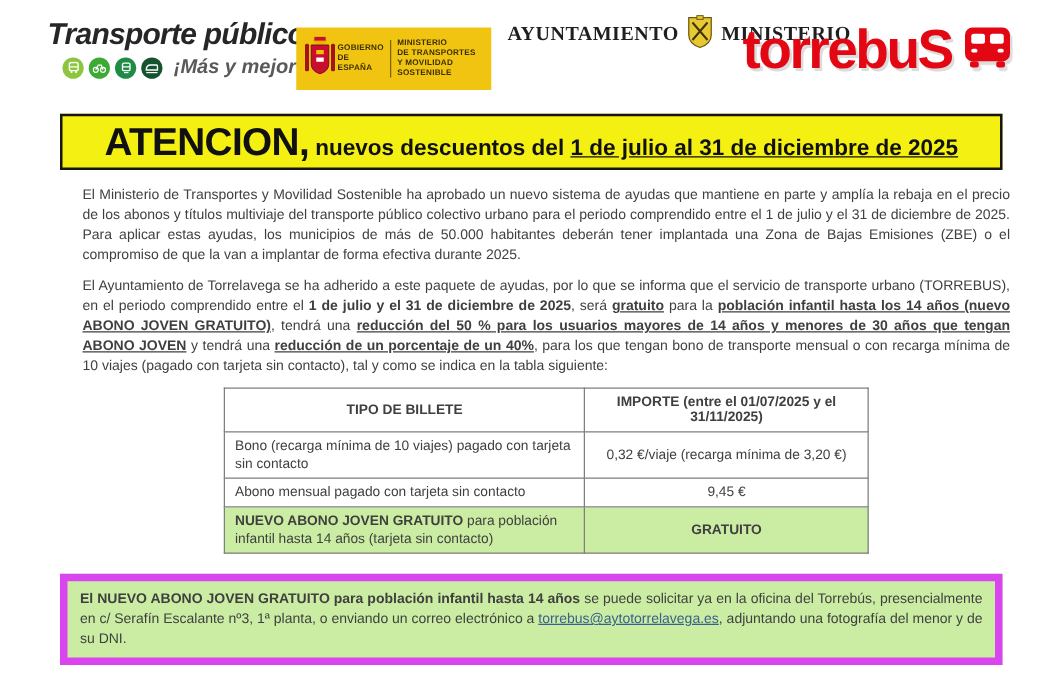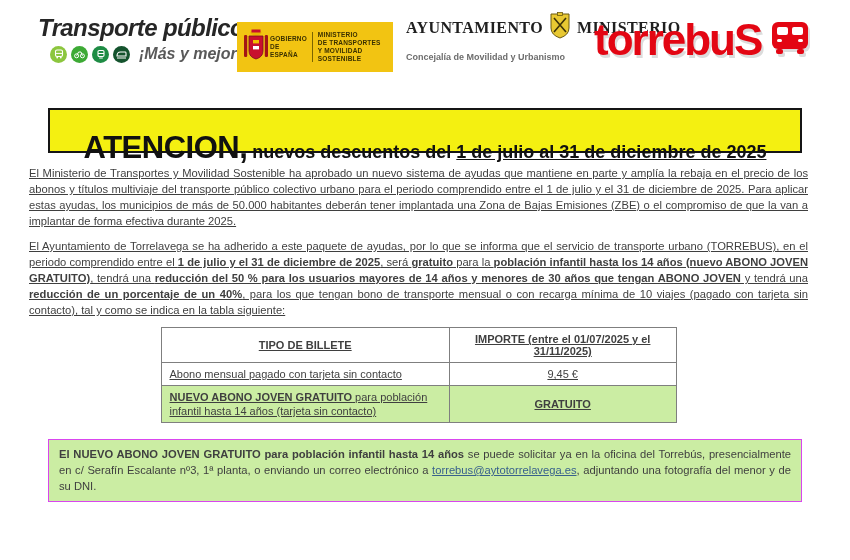--- a/index.html
+++ b/index.html
@@ -33,40 +33,40 @@
   .ayto-name { font-family:"Liberation Serif", serif; font-weight:700; font-size:16px; color:#1f1f1f; letter-spacing:0.4px; }
   .ayto-shield { margin:0 6px; }
   .ayto-sub { font-size:9px; font-weight:700; color:#6d6d6d; margin-top:9px; }
 
   .torrebus { position:absolute; left:594px; top:18px; display:flex; align-items:center; }
   .torrebus-word { font-size:44px; font-weight:800; color:#e30613; letter-spacing:-2px;
                    text-shadow:2px 3px 0 #dcdcdc; line-height:1; }
   .torrebus-bus { margin-left:8px; filter:drop-shadow(2px 3px 0 #dcdcdc); }
 
   
-  .banner { margin:20px 48px 0 48px; height:45px; background:#f4f011; border:2px solid #151515;
-            text-align:center; padding-top:20px; white-space:nowrap; }
+  .banner { margin:3px 48px 0 48px; height:45px; background:#f4f011; border:2px solid #151515;
+            text-align:center; padding-top:3px; white-space:nowrap; }
   .banner-big { font-size:31px; font-weight:800; color:#111; letter-spacing:-0.5px; }
   .banner-rest { font-size:18px; font-weight:700; color:#111; }
 
   
-  .content { margin:12px 42px 0 29px;text-decoration:underline; }
+  .content { margin:12px 42px 0 66px; }
   .para { font-size:11.2px; line-height:16px; text-align:justify; margin:0 0 9px 0; color:#3f3f3f; }
 
   
   table.fares { width:516px; margin:6px auto 0 auto; border-collapse:collapse;
                 font-size:11px; color:#3f3f3f; }
   .fares th, .fares td { border:1px solid #7f7f7f; padding:4px 8px; vertical-align:middle; }
   .fares th { font-weight:700; text-align:center; padding:5px 8px; }
   .fares td.imp { text-align:center; width:44%; }
   .fares tr.green td { background:#cbeda3; }
   .fares td { line-height:14px; }
 
   
-  .hlbox { margin:16px 48px 0 48px; background:#cbeda3; border:1px solid #d946ef;
+  .hlbox { margin:16px 48px 0 48px; background:#cbeda3; border:6px solid #d946ef;
            padding:6px 10px 7px 10px; font-size:11.2px; line-height:16px; text-align:justify; }
 </style>
 </head>
 <body>
 
 <div class="header">
 
   <div class="brand">
     <div class="brand-title">Transporte público</div>
     <div class="brand-sub">
@@ -131,21 +131,20 @@
       <span class="ayto-name">AYUNTAMIENTO</span>
       <span class="ayto-shield">
         <svg width="22" height="27" viewBox="0 0 22 27">
           <path d="M2 2 L20 2 L20 16 Q20 23 11 26 Q2 23 2 16 Z" fill="#e8c832" stroke="#6b5a10" stroke-width="1"></path>
           <path d="M5 6 L17 20 M17 6 L5 20" stroke="#3d3208" stroke-width="1.6"></path>
           <rect x="8.5" y="0.5" width="5" height="3" fill="#e8c832" stroke="#6b5a10" stroke-width="0.8"></rect>
         </svg>
       </span>
       <span class="ayto-name">MINISTERIO</span>
     </div>
-    <div class="ayto-sub">Concejalía de Movilidad y Urbanismo</div>
   </div>
 
   <div class="torrebus">
     <span class="torrebus-word">torrebuS</span>
     <span class="torrebus-bus">
       <svg width="42" height="38" viewBox="0 0 42 38">
         <rect x="3" y="3" width="36" height="27" rx="6" fill="#e30613"></rect>
         <rect x="8" y="8" width="11" height="8" rx="2" fill="#ffffff"></rect>
         <rect x="23" y="8" width="11" height="8" rx="2" fill="#ffffff"></rect>
         <rect x="8" y="20" width="5" height="3" rx="1.5" fill="#ffffff"></rect>
@@ -165,20 +164,24 @@
   <p class="para"><span>El Ministerio de Transportes y Movilidad Sostenible ha aprobado un nuevo sistema de ayudas que mantiene en parte y amplía la rebaja en el precio de los abonos y títulos multiviaje del transporte público colectivo urbano para el periodo comprendido entre el 1 de julio y el 31 de diciembre de 2025. Para aplicar estas ayudas, los municipios de más de 50.000 habitantes deberán tener implantada una Zona de Bajas Emisiones (ZBE) o el compromiso de que la van a implantar de forma efectiva durante 2025.</span></p>
   <p class="para"><span>El Ayuntamiento de Torrelavega se ha adherido a este paquete de ayudas, por lo que se informa que el servicio de transporte urbano (TORREBUS), en el periodo comprendido entre el </span><span class="b">1 de julio y el 31 de diciembre de 2025</span><span>, será </span><span class="b u">gratuito</span><span> para la </span><span class="b u">población infantil hasta los 14 años (nuevo ABONO JOVEN GRATUITO)</span><span>, tendrá una </span><span class="b u">reducción del 50 % para los usuarios mayores de 14 años y menores de 30 años que tengan ABONO JOVEN</span><span> y tendrá una </span><span class="b u">reducción de un porcentaje de un 40%</span><span>, para los que tengan bono de transporte mensual o con recarga mínima de 10 viajes (pagado con tarjeta sin contacto), tal y como se indica en la tabla siguiente:</span></p>
 
   <table class="fares">
     <tbody>
         <tr>
       <th>TIPO DE BILLETE</th>
       <th>IMPORTE (entre el 01/07/2025 y el 31/11/2025)</th>
     </tr>
     <tr>
+      <td><span>Bono (recarga mínima de 10 viajes) pagado con tarjeta sin contacto</span></td>
+      <td class="imp"><span>0,32 €/viaje (recarga mínima de 3,20 €)</span></td>
+    </tr>
+    <tr>
       <td><span>Abono mensual pagado con tarjeta sin contacto</span></td>
       <td class="imp"><span>9,45 €</span></td>
     </tr>
     <tr class="green">
       <td><span class="b">NUEVO ABONO JOVEN GRATUITO</span><span> para población infantil hasta 14 años (tarjeta sin contacto)</span></td>
       <td class="imp"><span class="b">GRATUITO</span></td>
     </tr>
   </tbody>
     </table>
 </div>

